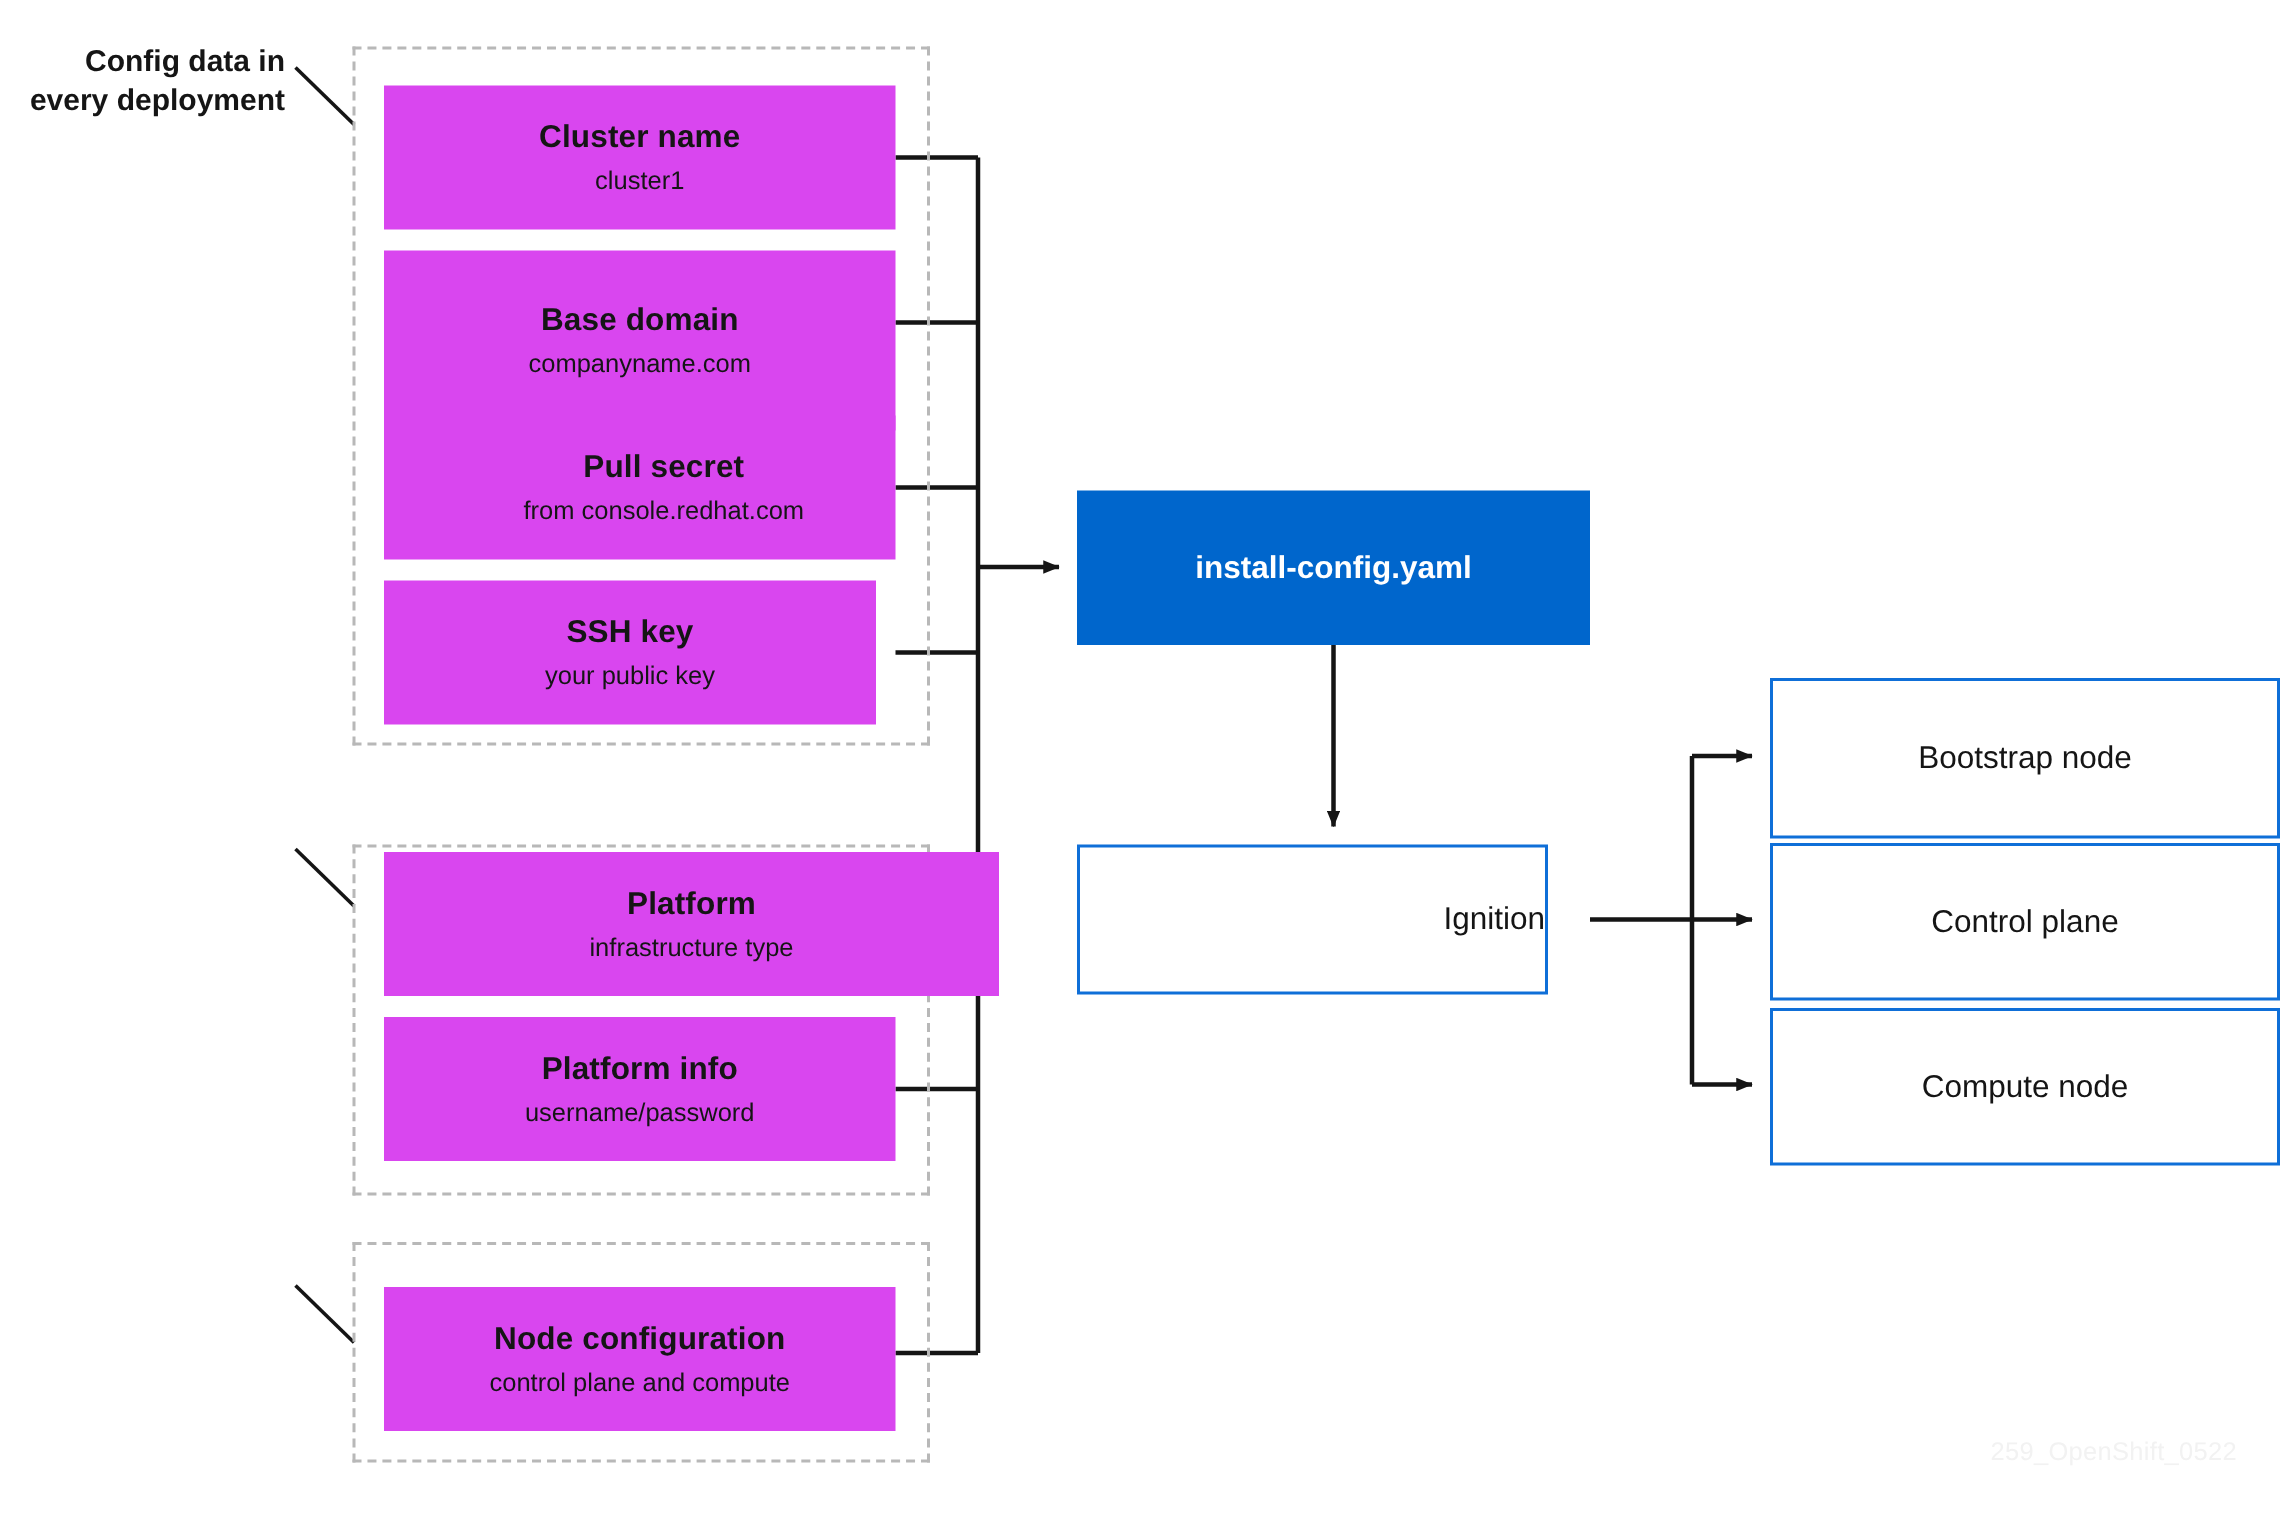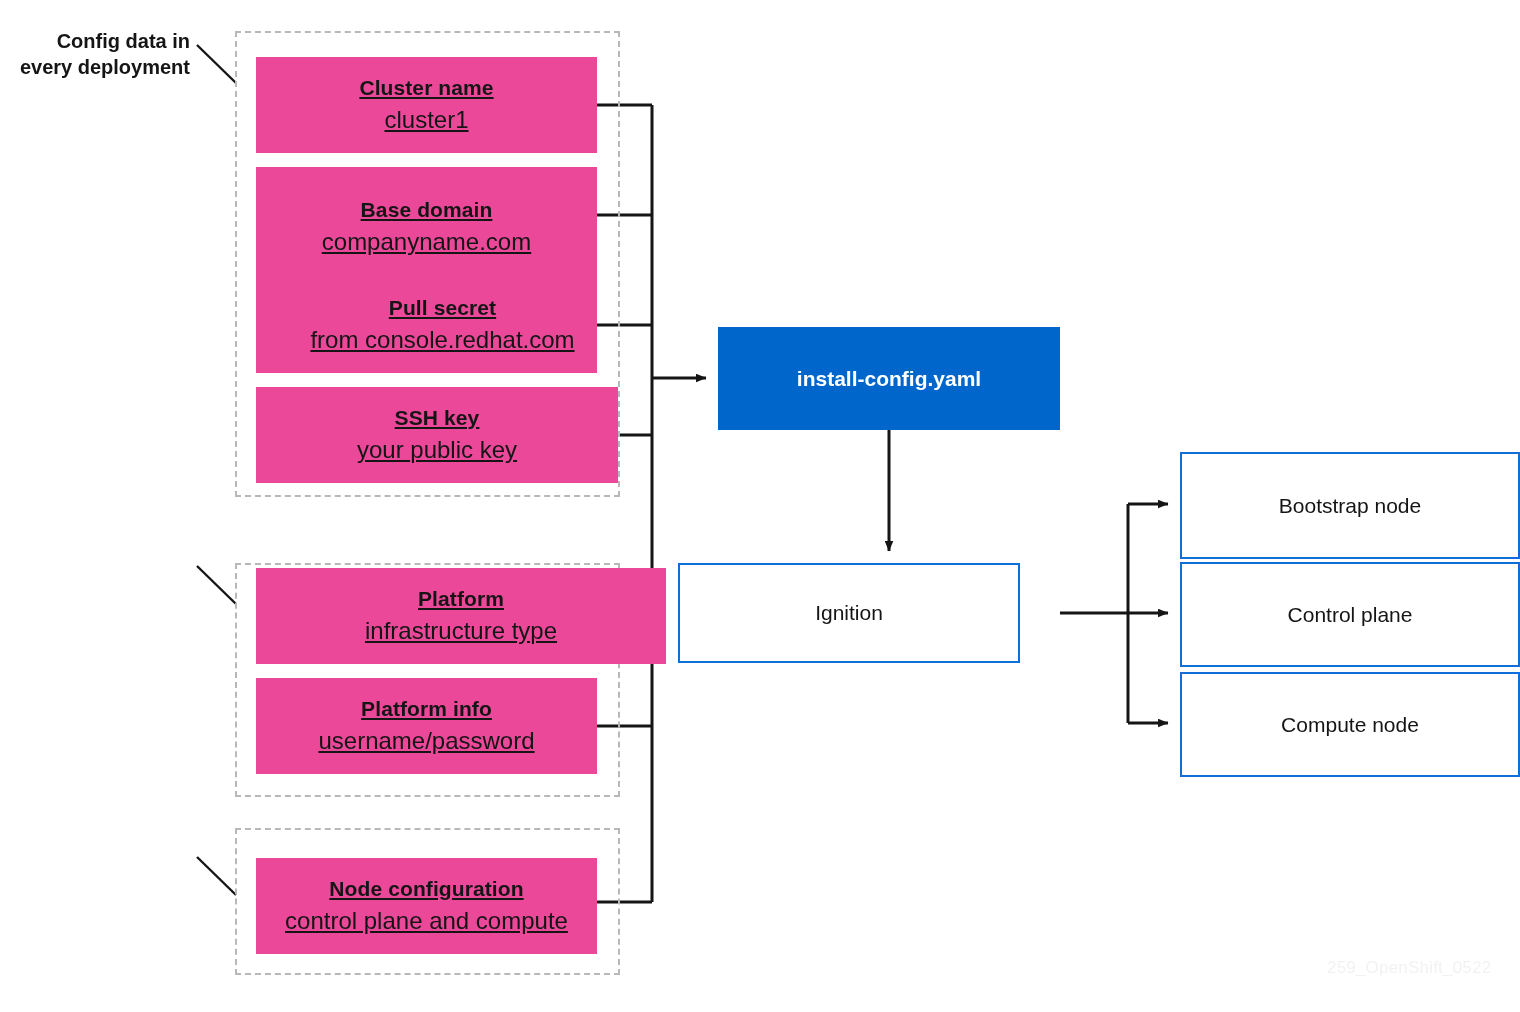--- a/index.html
+++ b/index.html
@@ -5,25 +5,25 @@
 <style>
   html,body{margin:0;padding:0;background:#ffffff;}
   body{width:1520px;height:1012px;overflow:hidden;
        font-family:"Liberation Sans","DejaVu Sans",sans-serif;color:#151515;}
   #stage{position:relative;width:1520px;height:1012px;}
 
   
   .group-box{position:absolute;border:2px dashed #b8b8b8;box-sizing:border-box;background:transparent;}
 
   
-  .card{position:absolute;background:#ec4899;box-sizing:border-box;
+  .card{position:absolute;background:#d946ef;box-sizing:border-box;
         display:flex;flex-direction:column;align-items:center;justify-content:center;
-        text-align:left;line-height:1.25;text-decoration:underline;}
+        text-align:left;line-height:1.25;}
   .card .card-title{font-size:21px;font-weight:bold;color:#151515;letter-spacing:.1px;}
-  .card .card-sub{font-size:24px;font-weight:normal;color:#151515;margin-top:4px;}
+  .card .card-sub{font-size:17px;font-weight:normal;color:#151515;margin-top:4px;}
 
   
   .callout{position:absolute;font-size:20px;font-weight:bold;color:#151515;
            line-height:1.3;text-align:right;}
 
   
   .node-filled{position:absolute;box-sizing:border-box;background:#0066cc;
         display:flex;align-items:center;justify-content:center;
         font-size:21px;font-weight:bold;color:#ffffff;}
   .node-outline{position:absolute;box-sizing:border-box;background:#ffffff;
@@ -103,21 +103,21 @@
   <div class="card" style="left:256px;top:167px;width:341px;height:120px;">
     <div class="card-title">Base domain</div>
     <div class="card-sub">companyname.com</div>
   </div>
 
   <div class="card" style="left:256px;top:277px;width:341px;height:96px;padding-left:32px;">
     <div class="card-title">Pull secret</div>
     <div class="card-sub">from console.redhat.com</div>
   </div>
 
-  <div class="card" style="left:256px;top:387px;width:362px;height:96px;">
+  <div class="card" style="left:256px;top:387px;width:328px;height:96px;">
     <div class="card-title">SSH key</div>
     <div class="card-sub">your public key</div>
   </div>
 
   <div class="card" style="left:256px;top:568px;width:410px;height:96px;">
     <div class="card-title">Platform</div>
     <div class="card-sub">infrastructure type</div>
   </div>
 
   <div class="card" style="left:256px;top:678px;width:341px;height:96px;">
@@ -127,21 +127,21 @@
 
   <div class="card" style="left:256px;top:858px;width:341px;height:96px;">
     <div class="card-title">Node configuration</div>
     <div class="card-sub">control plane and compute</div>
   </div>
 
   <div class="node-filled" style="left:718px;top:327px;width:342px;height:103px;">
     <span>install-config.yaml</span>
   </div>
 
-  <div class="node-outline" style="left:678px;top:563px;width:342px;height:100px;">
+  <div class="node-outline" style="left:718px;top:563px;width:314px;height:100px;justify-content:flex-end;">
     <span>Ignition</span>
   </div>
 
   <div class="node-outline" style="left:1180px;top:452px;width:340px;height:107px;">
     <span>Bootstrap node</span>
   </div>
 
   <div class="node-outline" style="left:1180px;top:562px;width:340px;height:105px;">
     <span>Control plane</span>
   </div>

